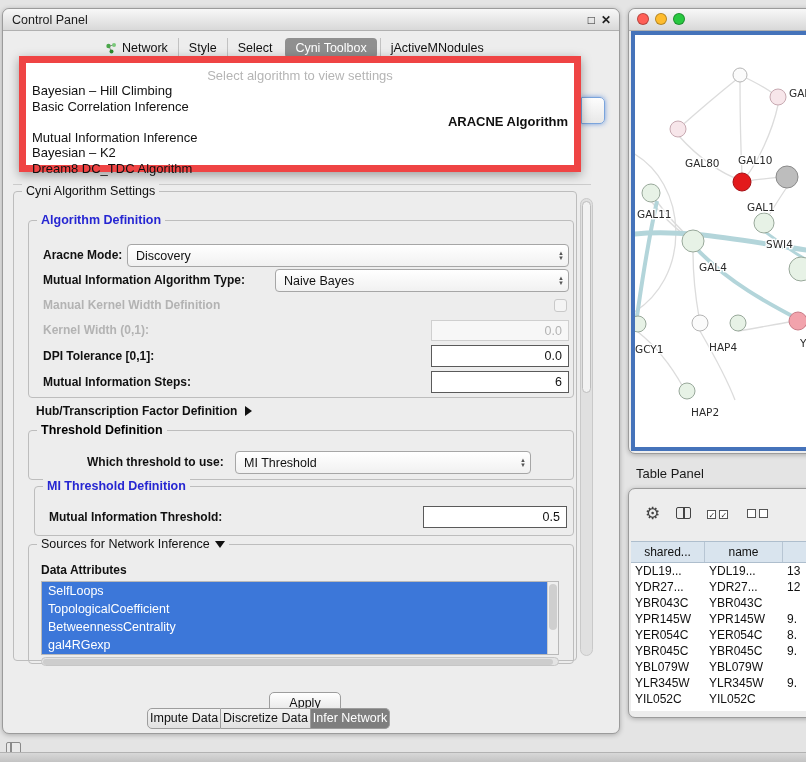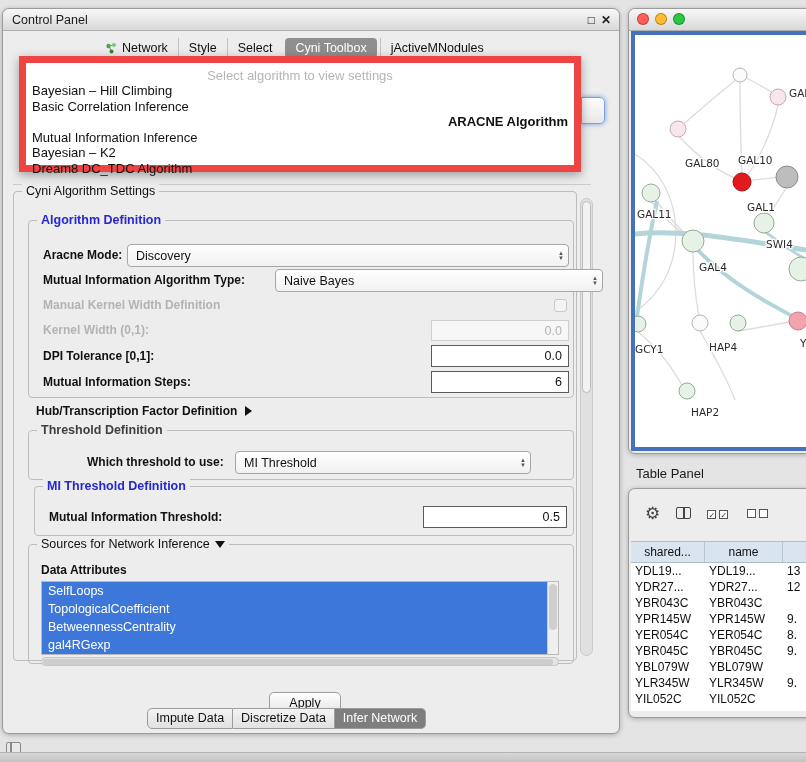--- a/index.html
+++ b/index.html
@@ -30,21 +30,21 @@
   }
   .popup .ph { color:#b5b5b5; text-align:center; padding-top:5px; height:20px; }
   .popup .opt { padding:0 6px; line-height:15.5px; white-space:nowrap; }
   .popup .opt.sel { font-weight:bold;text-align:right; }
   .fieldset { position:absolute; border:1px solid #bdbdbd; border-radius:4px; }
   .legend {
     position:absolute; top:-8px; left:8px; background:#ededed; padding:0 4px;
     font-size:12.5px; white-space:nowrap; display:flex; align-items:center; gap:5px;
   }
   .legend.blue { color:#2626d2; font-weight:bold; }
-  .legend.green { color:#404040; font-weight:bold; }
+  .legend.green { color:#000000; font-weight:bold; }
   .lbl { position:absolute; font-size:12px; font-weight:bold; white-space:nowrap;text-align:center; }
   .lbl.dis { color:#b3b3b3; }
   .combo {
     position:absolute; background:linear-gradient(#ffffff,#f1f1f1);
     border:1px solid #a6a6a6; border-radius:4px; font-size:12.5px;
     display:flex; align-items:center; padding-left:8px;
   }
   .spin { position:absolute; right:4px; top:50%; transform:translateY(-50%);
     display:flex; flex-direction:column; font-size:6px; line-height:5px; color:#555; }
   .tfield {
@@ -56,21 +56,21 @@
   .srclist { position:absolute; background:#fff; border:1px solid #b9b9b9; overflow:hidden; }
   .srclist .item { height:18px; line-height:18px; background:#3c77d9; color:#fff;
     padding-left:6px; font-size:12.5px; width:calc(100% - 11px); white-space:nowrap; }
   .vscroll-strip { position:absolute; right:0; top:0; bottom:0; width:11px; background:#efefef; border-left:1px solid #cccccc; }
   .vthumb { position:absolute; left:1px; width:8px; background:#cfcfcf; border-radius:4px; }
   .hbar { position:absolute; background:#e4e4e4; border:1px solid #c6c6c6; border-radius:5px; }
   .hthumb { position:absolute; left:1px; top:1px; height:6px; background:#cdcdcd; border-radius:3px; }
   .btn { position:absolute; background:linear-gradient(#ffffff,#e5e5e5); border:1px solid #9d9d9d;
     border-radius:5px; font-size:12.5px; display:flex; align-items:center; justify-content:center;margin-top:16px; }
   .segrow { position:absolute; display:flex; height:21px; font-size:12.5px; }
-  .seg { line-height:19px; padding:0 8px; background:linear-gradient(#f3f3f3,#e1e1e1);
+  .seg { line-height:19px; padding:0 2px; background:linear-gradient(#f3f3f3,#e1e1e1);
     border:1px solid #9d9d9d; border-left:none; white-space:nowrap; }
   .seg.first { border-left:1px solid #9d9d9d; border-radius:5px 0 0 5px; }
   .seg.last { border-radius:0 5px 5px 0; }
   .seg.sel { background:#7e7e7e; color:#fff; }
   .scrollbar { position:absolute; width:13px; background:#e0e0e0; border:1px solid #c9c9c9; border-radius:7px; }
   .scrollbar .thumb { position:absolute; left:1px; width:9px; background:#f2f2f2; border:1px solid #bdbdbd; border-radius:5px; }
   .light { position:absolute; width:12px; height:12px; border-radius:50%; border:1px solid rgba(0,0,0,.28); }
   .light.red { background:#ff5f57; } .light.yel { background:#febc2e; } .light.grn { background:#28c840; }
   .netframe { position:absolute; background:#4573ba; }
   .netcanvas { position:absolute; background:#ffffff; overflow:hidden; }
@@ -168,21 +168,21 @@
       <span class="lbl" style="left:14px; top:27px;">Aracne Mode:</span>
       <div class="combo" style="left:98px; top:23px; width:442px; height:23px;">
         <span>Discovery</span>
         <span class="spin">
             <span>▲</span>
             <span>▼</span>
           </span>
       </div>
 
       <span class="lbl" style="left:14px; top:52px;">Mutual Information Algorithm Type:</span>
-      <div class="combo" style="left:246px; top:48px; width:328px; height:23px;">
+      <div class="combo" style="left:246px; top:48px; width:294px; height:23px;">
         <span>Naive Bayes</span>
         <span class="spin">
             <span>▲</span>
             <span>▼</span>
           </span>
       </div>
 
       <span class="lbl dis" style="left:14px; top:77px;">Manual Kernel Width Definition</span>
       <div class="cb" style="left:525px; top:78px;"></div>
 

